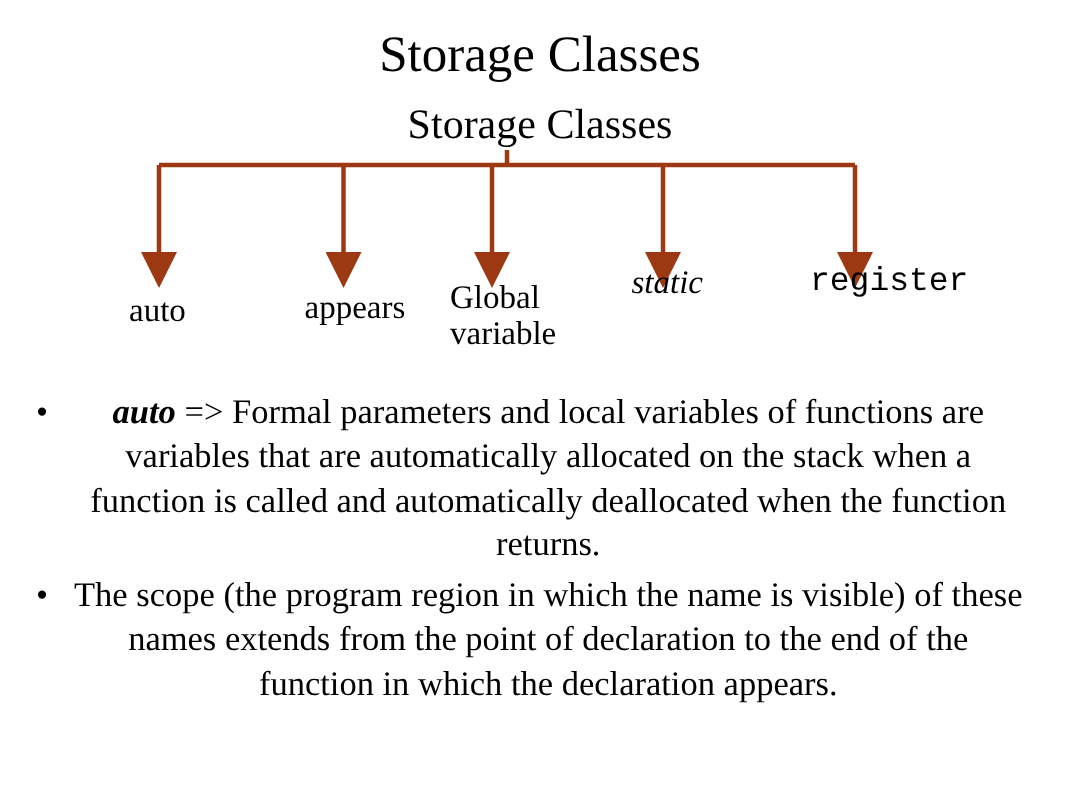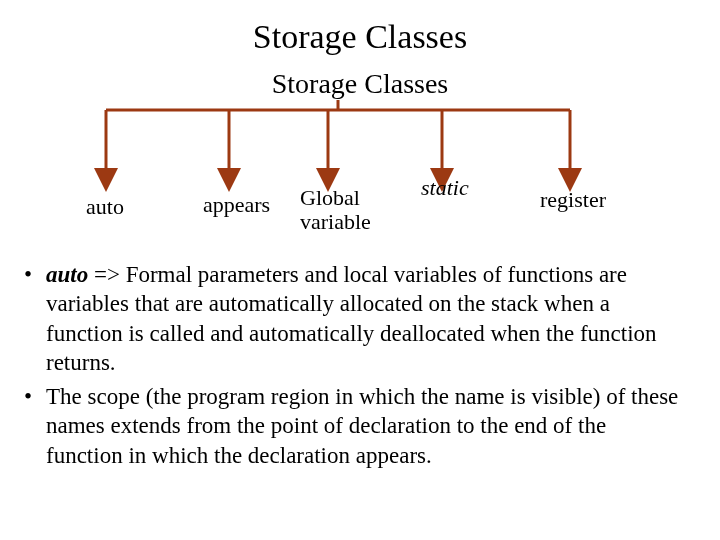--- a/index.html
+++ b/index.html
@@ -36,42 +36,42 @@
   }
   .leaf {
     position: absolute;
     font-size: 22px;
     line-height: 1.1;
   }
   .leaf.auto   { top: 195px; left: 86px; }
   .leaf.extern { top: 193px; left: 203px; }
   .leaf.global { top: 186px; left: 300px; }
   .leaf.static { top: 176px; left: 421px; font-style: italic; }
-  .leaf.register { top: 188px; left: 540px; }
+  .leaf.register { top: 176px; left: 540px; font-family: Liberation Mono, monospace; }
   .bullets {
     position: absolute;
     top: 260px;
     left: 20px;
     width: 665px;
     font-size: 23px;
     line-height: 1.28;
   }
   .bullet {
     display: flex;
     align-items: flex-start;
     margin-bottom: 4px;
   }
   .bullet .dot {
     width: 26px;
     flex-shrink: 0;
     text-align: left;
     padding-left: 4px;
     line-height: 1.28;
   }
-  .bullet .txt { flex: 1; }
+  .bullet .txt { flex: 1; text-align: center; }
   .kw { font-style: italic; font-weight: bold; }
 </style>
 </head>
 <body>
 
 <div class="title">Storage Classes</div>
 <div class="subtitle">Storage Classes</div>
 
 <svg class="tree-svg" width="720" height="100">
     <defs>

